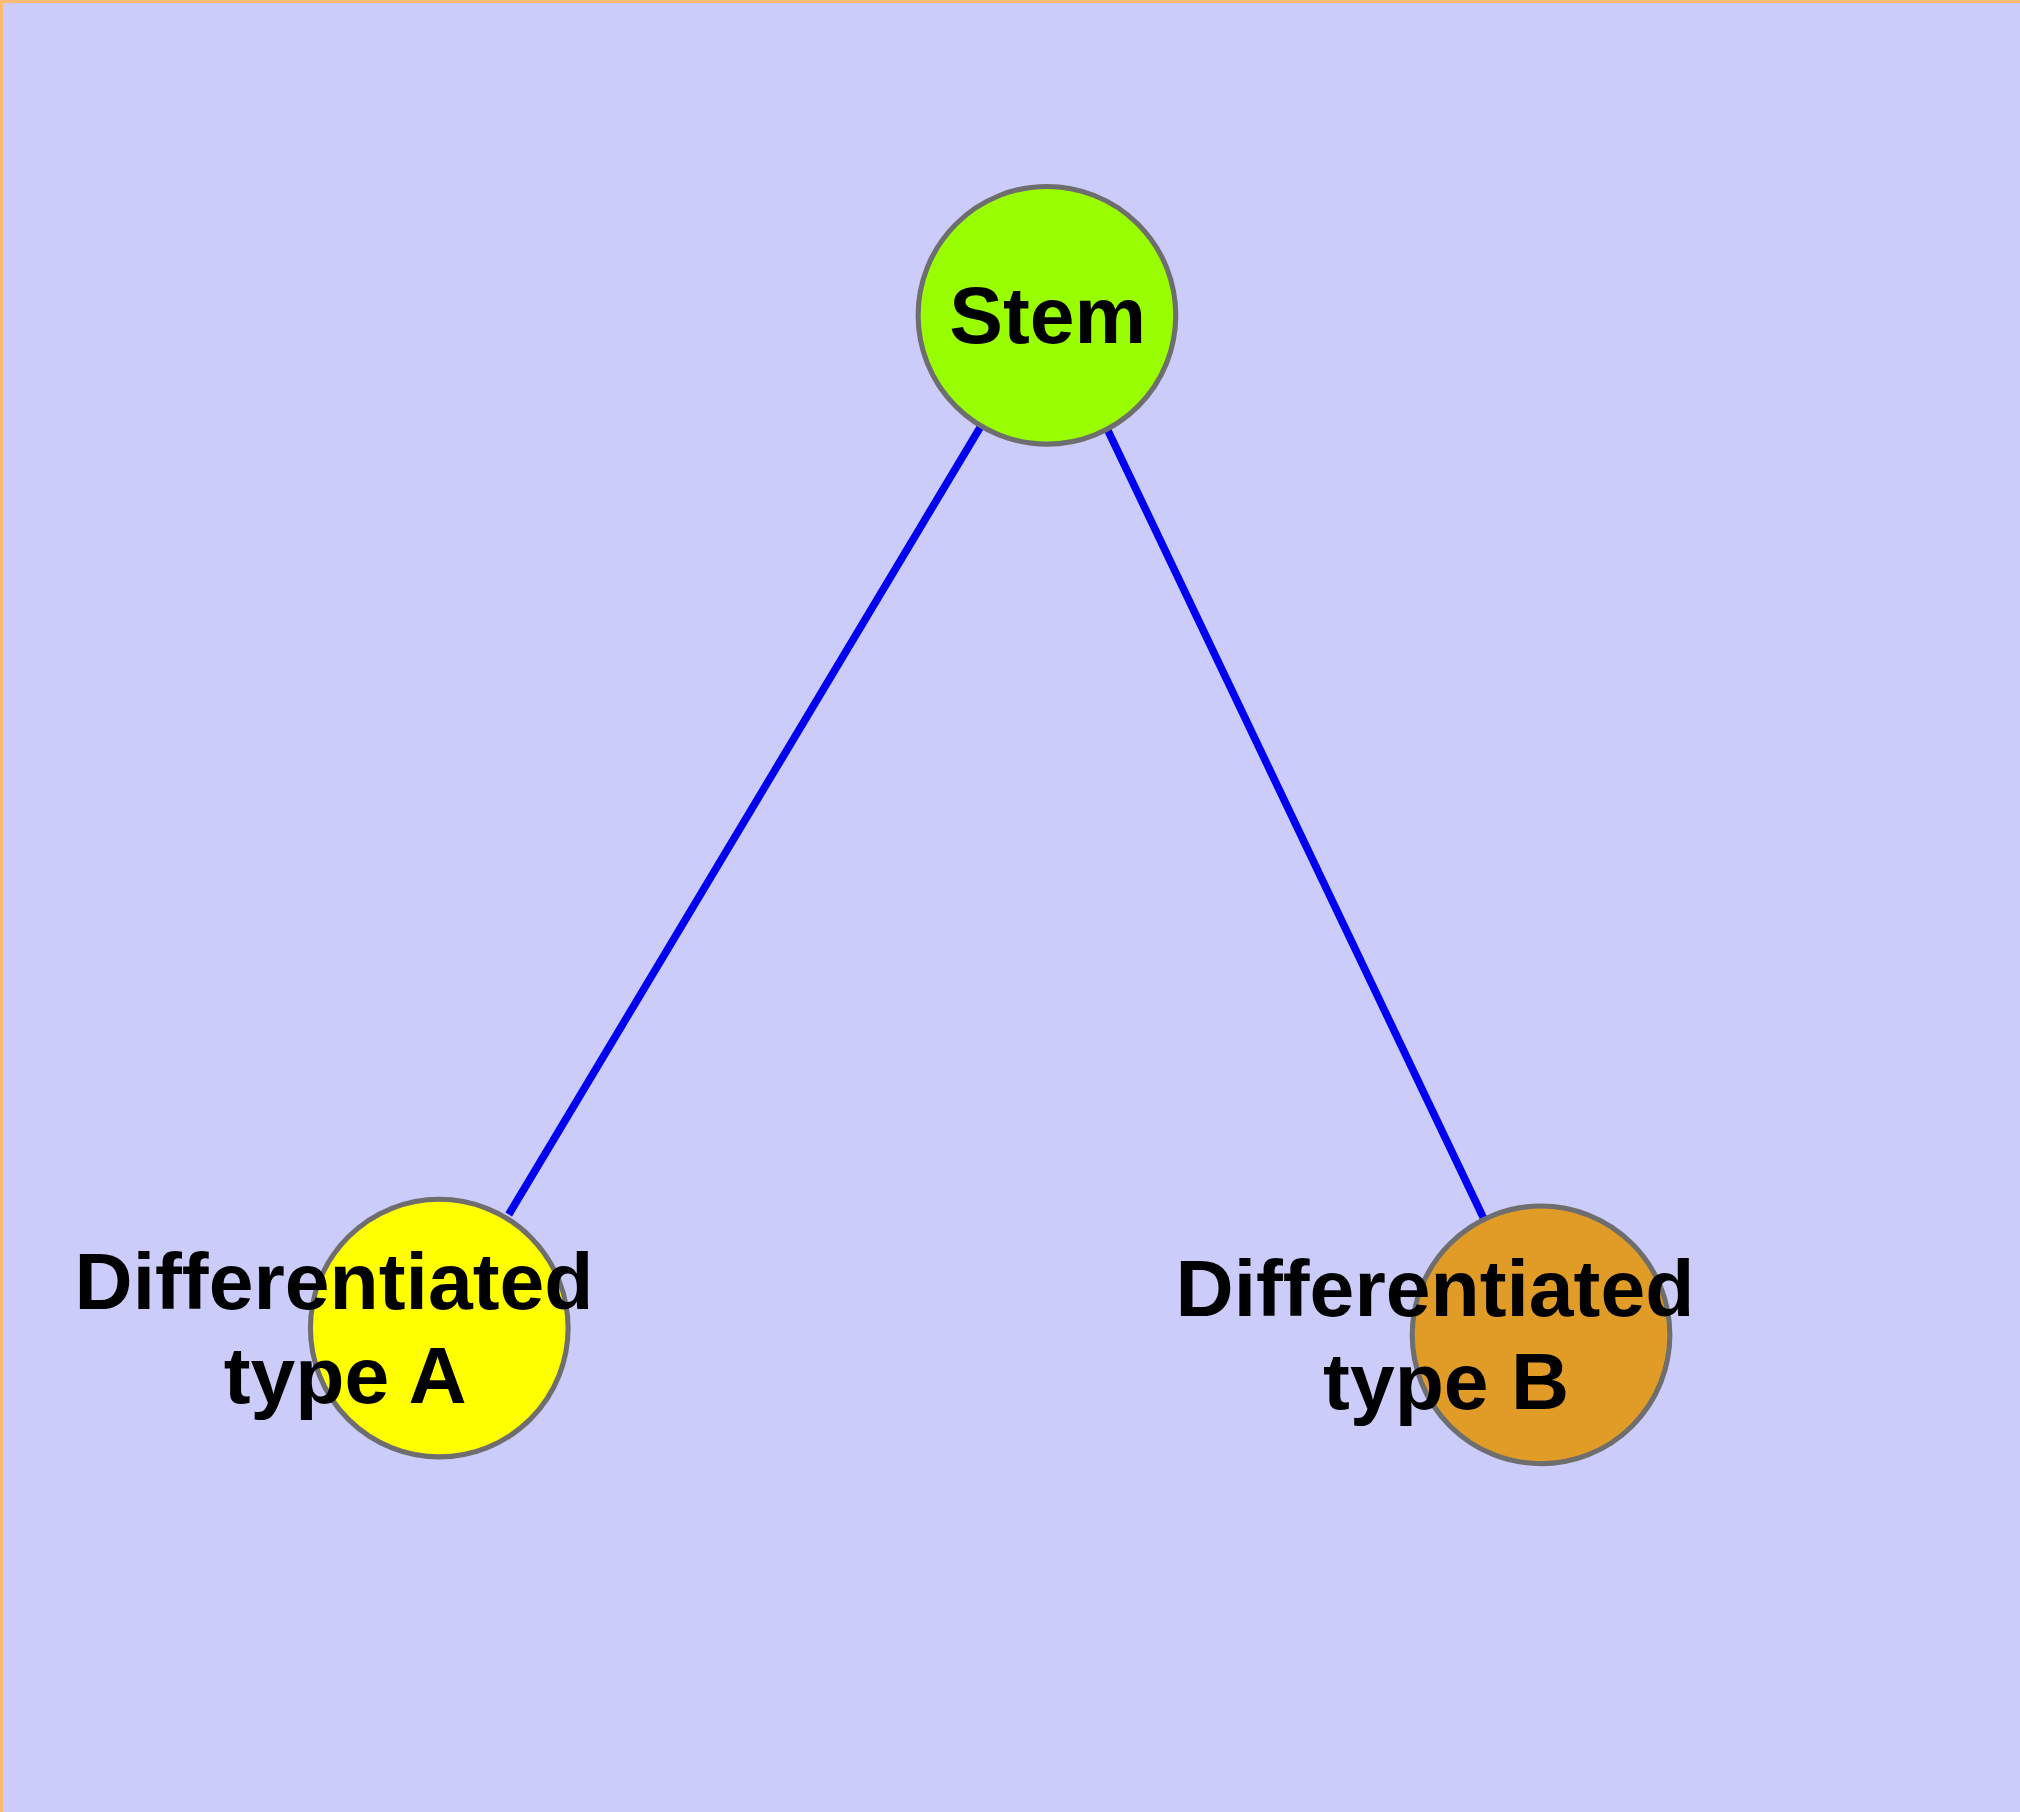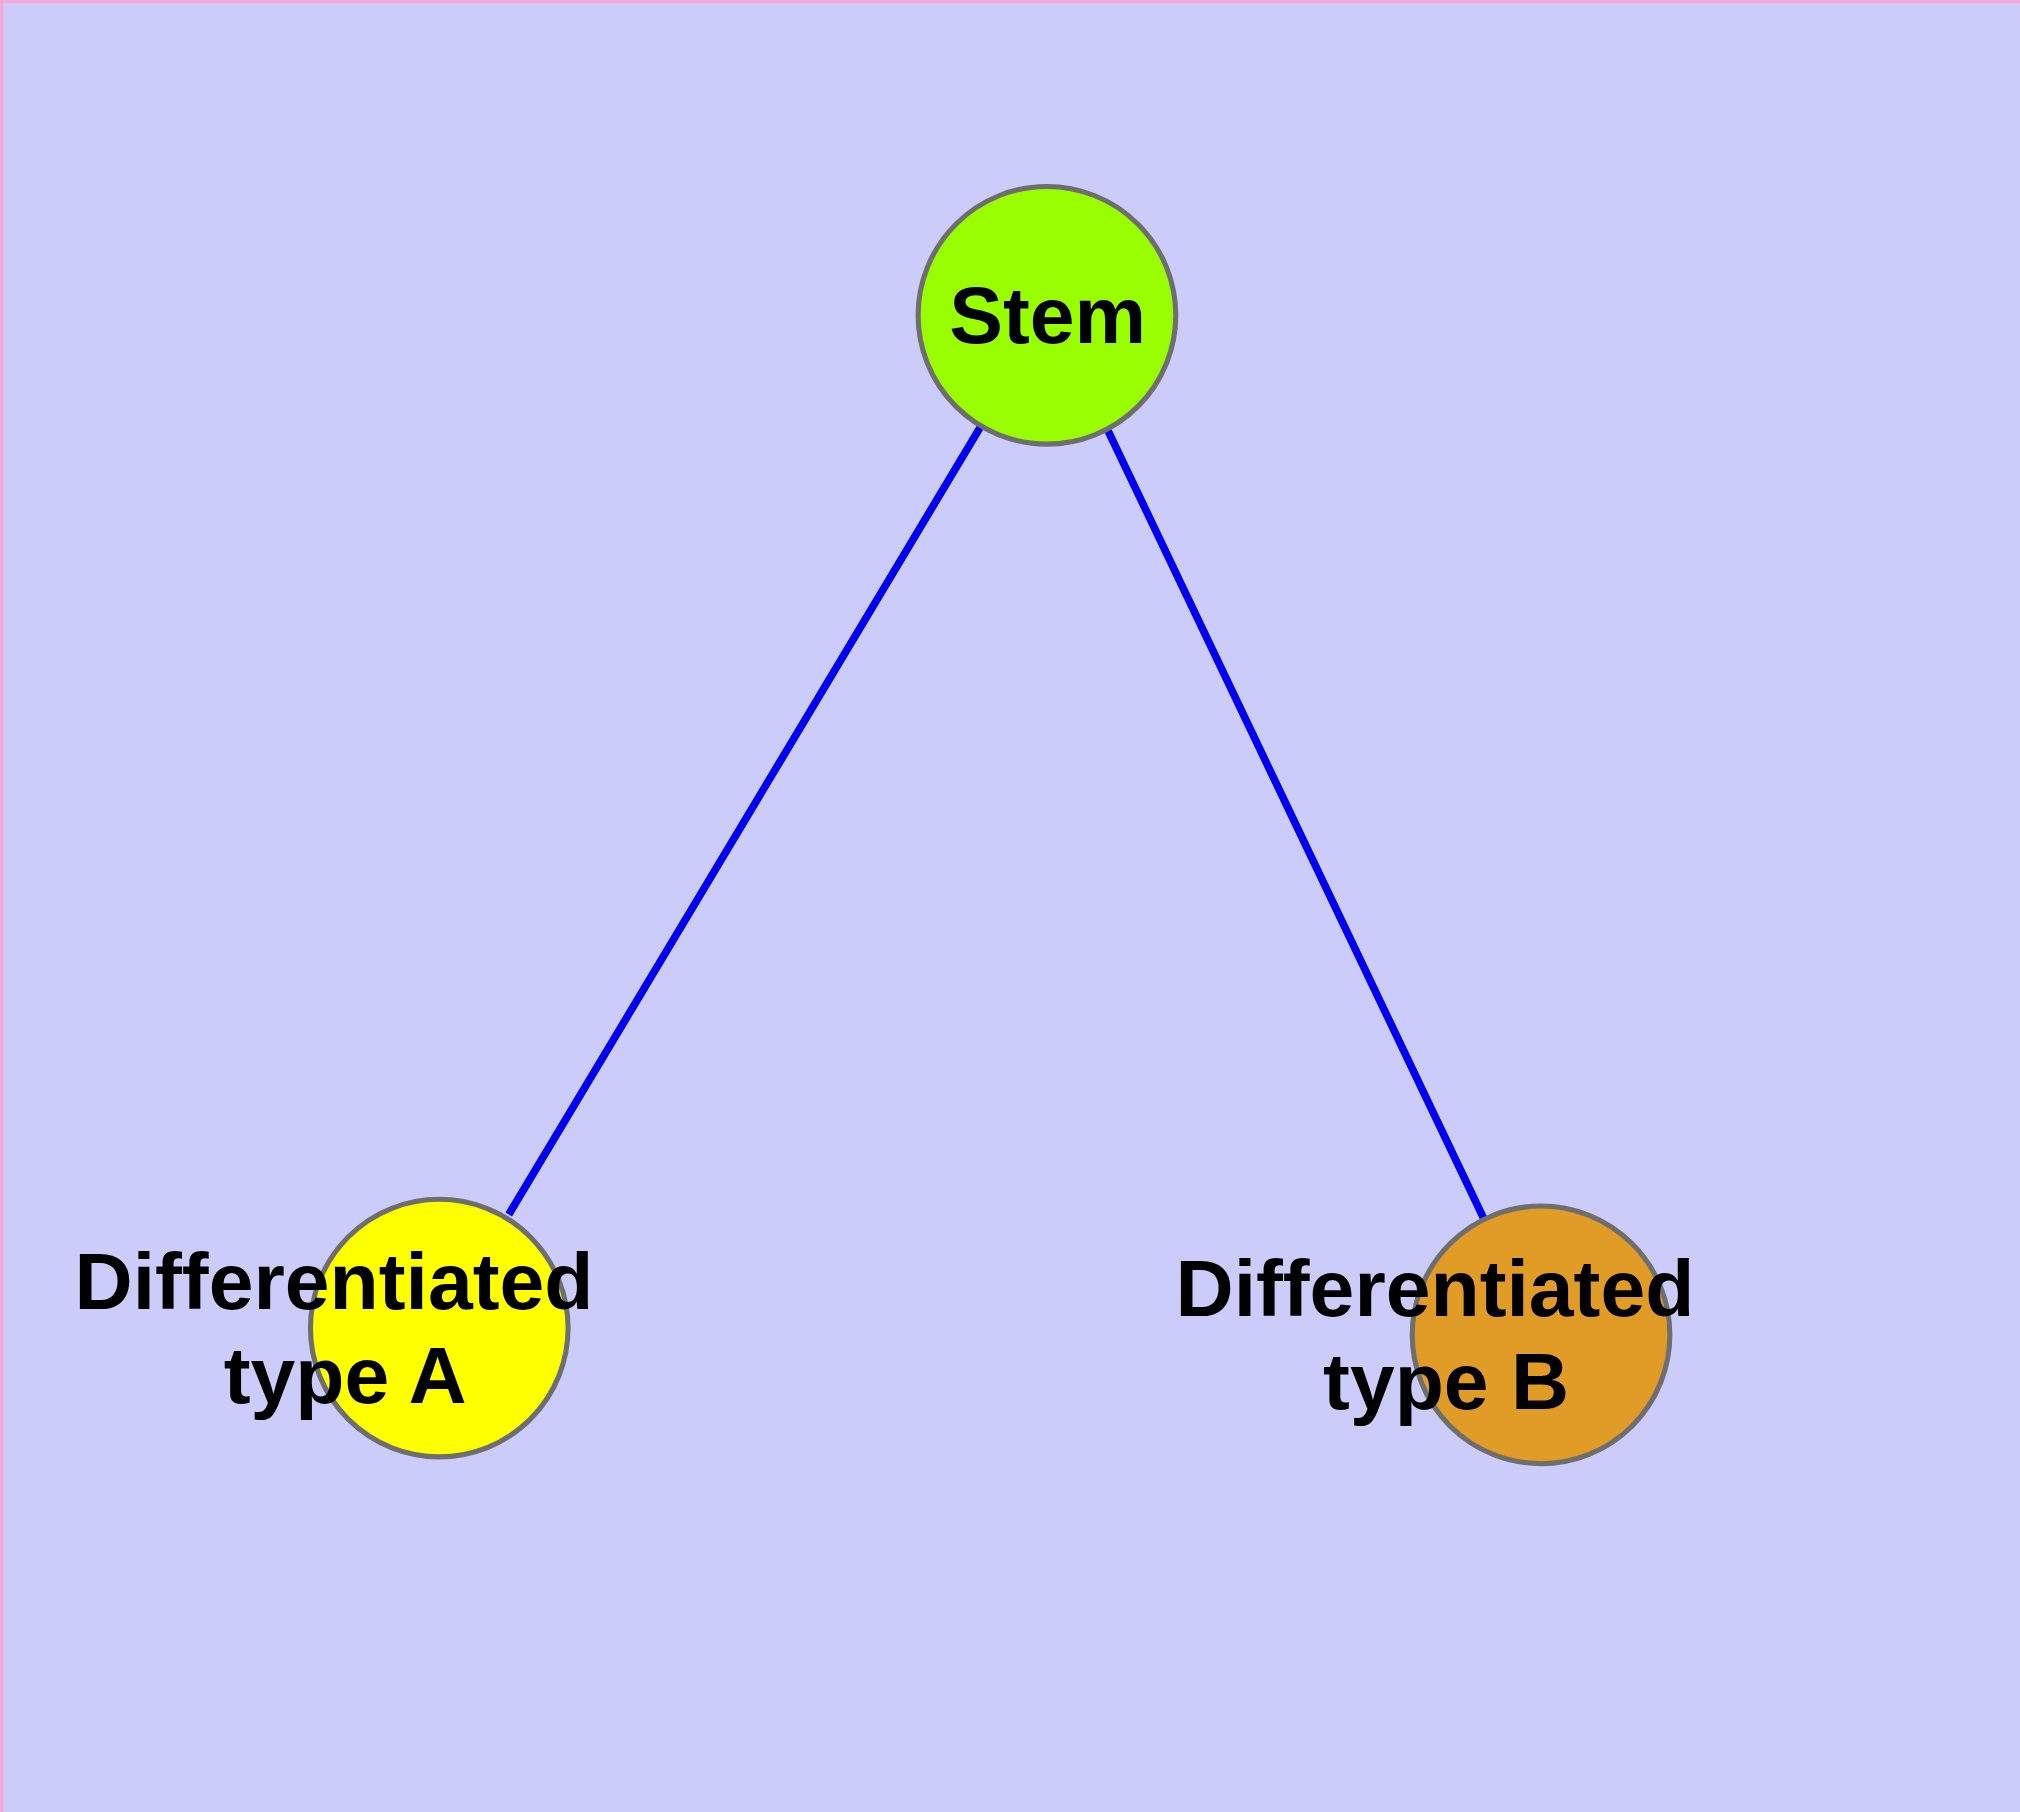--- a/index.html
+++ b/index.html
@@ -5,21 +5,21 @@
   html, body {
     margin: 0;
     padding: 0;
     background: #ffffff;
   }
   #canvas {
     position: relative;
     width: 2021px;
     height: 1812px;
     overflow: hidden;
-    background: #f9a8d4;
+    background: #fdba74;
   }
   #plot-bg {
     position: absolute;
     left: 3.4px;
     top: 3.4px;
     width: 2017px;
     height: 1809px;
     background: #ccccfa;
   }
   svg.graph {

